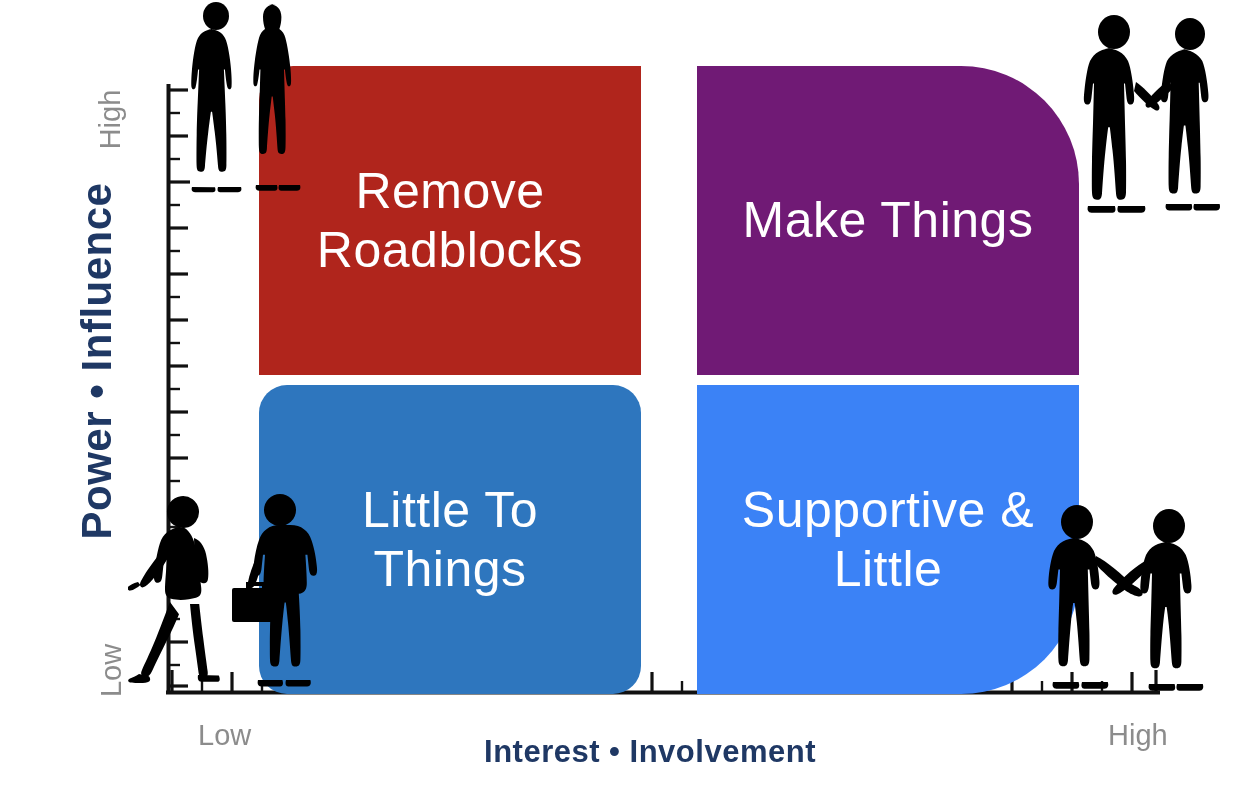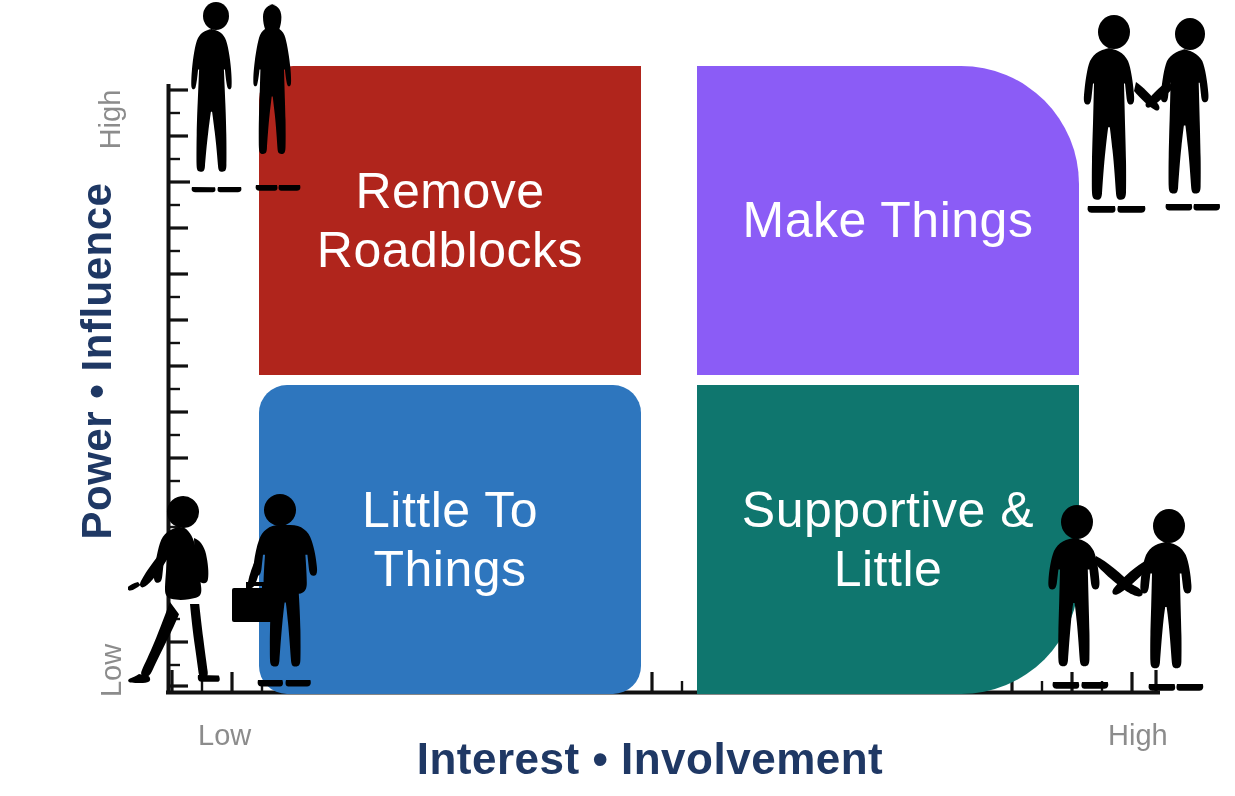--- a/index.html
+++ b/index.html
@@ -32,21 +32,21 @@
     color: #1f3864;
     letter-spacing: 0.5px;
     white-space: nowrap;
   }
   .axis-title-x {
     position: absolute;
     left: 168px;
     top: 734px;
     width: 964px;
     text-align: center;
-    font-size: 44px;
+    font-size: 31px;
     font-weight: bold;
     color: #1f3864;
     letter-spacing: 0.5px;
     white-space: nowrap;
   }
   .tick-label {
     position: absolute;
     color: #8c8c8c;
     font-size: 29px;
     white-space: nowrap;
@@ -217,34 +217,34 @@
 
   <div class="quad-wrap">
 
     <div class="quad tl" style="background:#B0251C;">
       <div class="quad-label">
         <div>Remove</div>
         <div>Roadblocks</div>
       </div>
     </div>
 
-    <div class="quad tr" style="background:#8b5cf6;">
+    <div class="quad tr" style="background:#701a75;">
       <div class="quad-label">
         <div>Make Things</div>
       </div>
     </div>
 
     <div class="quad bl" style="background:#2E76BE;border-radius:28px;">
       <div class="quad-label">
         <div>Little To</div>
         <div>Things</div>
       </div>
     </div>
 
-    <div class="quad br" style="background:#0f766e;">
+    <div class="quad br" style="background:#3b82f6;">
       <div class="quad-label">
         <div>Supportive &amp;</div>
         <div>Little</div>
       </div>
     </div>
 
   </div>
 
   <div class="silhouettes">
 

